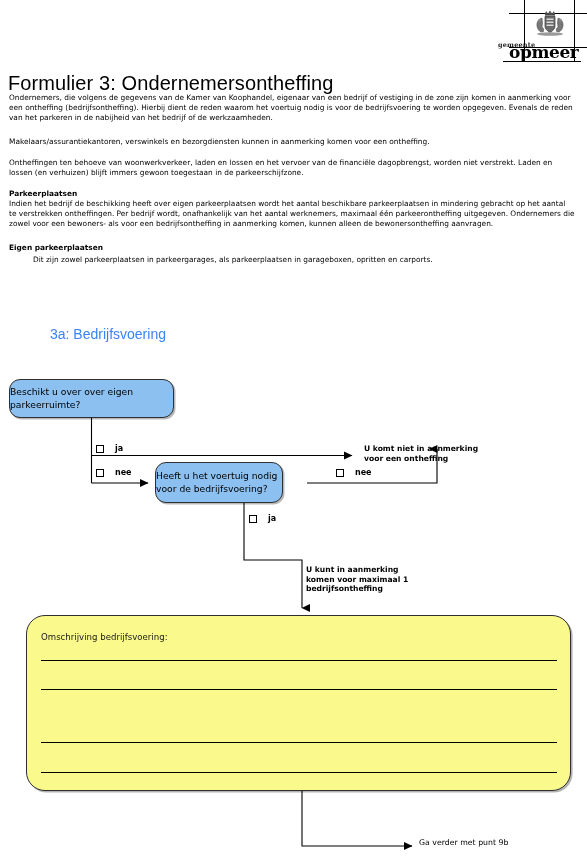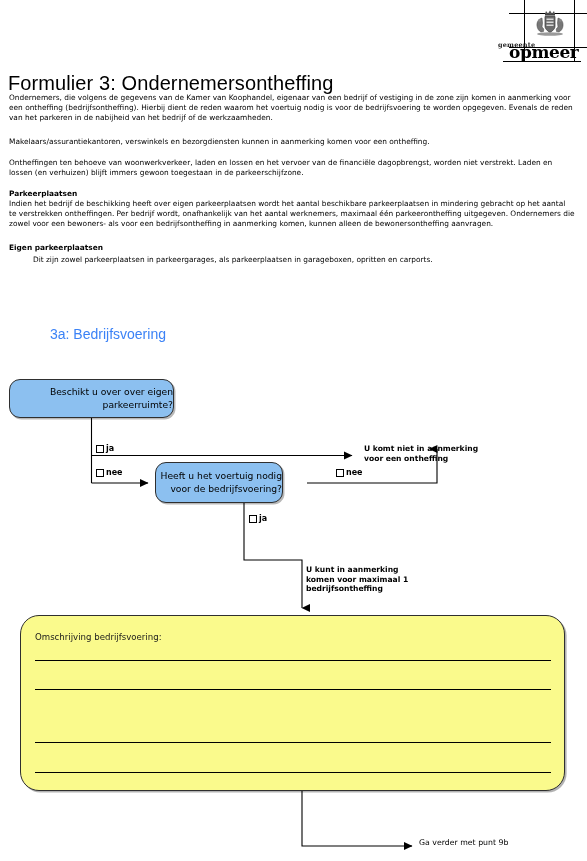--- a/index.html
+++ b/index.html
@@ -135,21 +135,21 @@
   
   .decision-box {
     position: absolute;
     background: #8CC0F0;
     border: 1.3px solid #2f2f2f;
     border-radius: 11px;
     box-sizing: border-box;
     display: flex;
     align-items: center;
     justify-content: center;
-    text-align: right;
+    text-align: left;
     font-family: "DejaVu Sans", sans-serif;
     font-size: 9.2px;
     line-height: 12.5px;
     color: #000;
     box-shadow: 1.5px 1.5px 0 rgba(0,0,0,0.28);
   }
   #decision-1 {
     left: 9px;
     top: 379px;
     width: 165px;
@@ -158,21 +158,21 @@
   #decision-2 {
     left: 155px;
     top: 462px;
     width: 128px;
     height: 41px;
   }
 
   
   #form-box {
     position: absolute;
-    left: 20px;
+    left: 26px;
     top: 615px;
     width: 545px;
     height: 176px;
     background: #FAFA8C;
     border: 1.3px solid #2f2f2f;
     border-radius: 19px;
     box-sizing: border-box;
     box-shadow: 1.6px 1.6px 0 rgba(0,0,0,0.3);
     padding-left: 12px;
   }
@@ -204,21 +204,21 @@
   }
   .checkbox {
     width: 8px;
     height: 8px;
     border: 1.8px solid #000;
     box-sizing: border-box;
     background: #fff;
     display: inline-block;
   }
   .choice-label {
-    margin-left: 2px;
+    margin-left: 11px;
     font-family: "DejaVu Sans", sans-serif;
     font-size: 8px;
     font-weight: bold;
     color: #000;
   }
   #choice-ja-1  { left: 96px; top: 444px; }
   #choice-nee-1 { left: 96px; top: 468px; }
   #choice-nee-2 { left: 336px; top: 468px; }
   #choice-ja-2  { left: 249px; top: 514px; }
 

